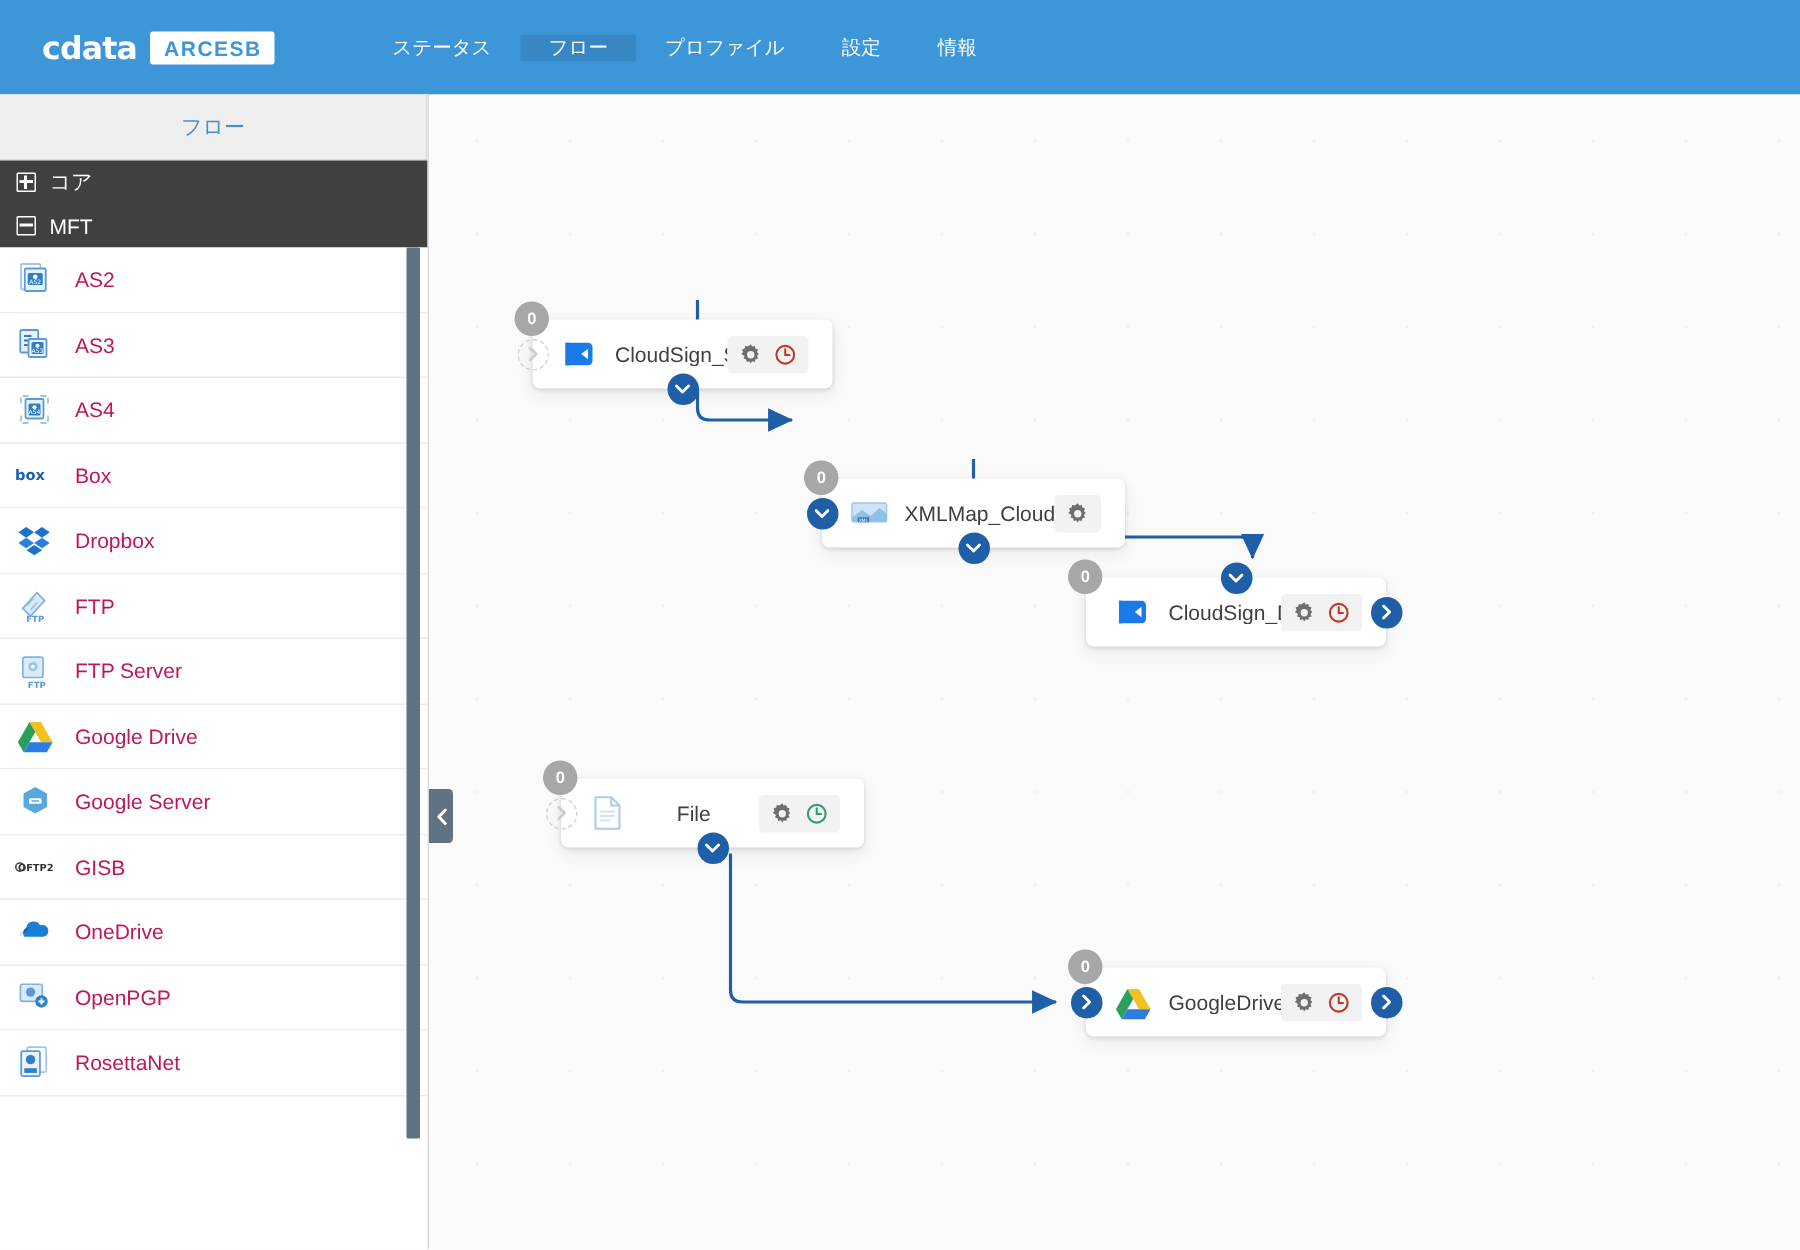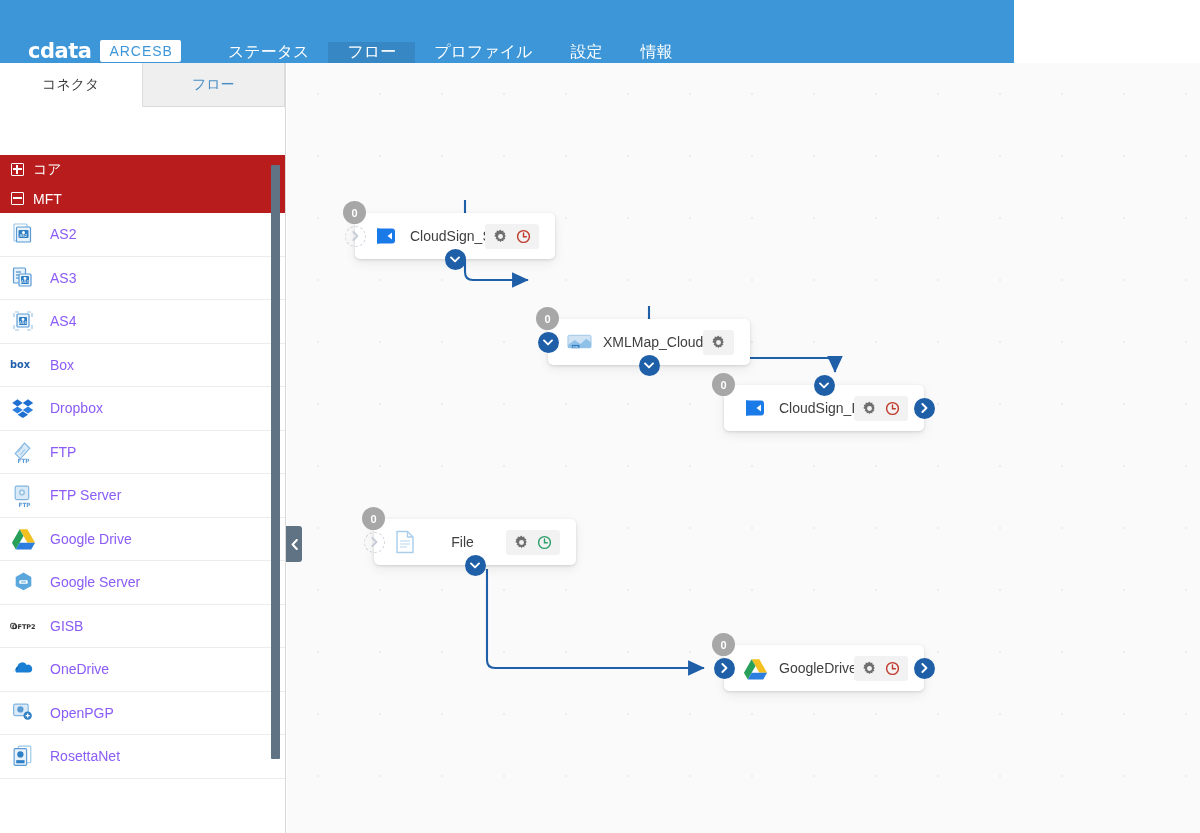--- a/index.html
+++ b/index.html
@@ -7,41 +7,41 @@
     width: 1200px; height: 833px;
     font-family: "Liberation Sans", "DejaVu Sans", sans-serif;
     overflow: hidden;
     background: #ffffff;
   }
 
   .app { position: relative; width: 1200px; height: 833px; }
 
   
   .topbar {
-    position: absolute; top: 0; left: 0; width: 1014px; height: 63px;
+    position: absolute; top: 0; left: 0; width: 1200px; height: 63px;
     background: #3d96d8;
-    display: flex; align-items: flex-end;
+    display: flex; align-items: center; gap: 32px;
   }
   .brand {
     display: flex; align-items: center; gap: 9px;
     padding-left: 28px; padding-right: 28px;
   }
   .brand-cdata {
     color: #ffffff; font-size: 21px; letter-spacing: -0.5px;
     font-weight: 700; font-family: "DejaVu Sans", sans-serif;
   }
   .brand-product {
     background: #ffffff; color: #3d96d8;
-    font-size: 14px; font-weight: 400; letter-spacing: 1px;
+    font-size: 14px; font-weight: 700; letter-spacing: 1px;
     padding: 3px 8px 3px 9px; border-radius: 2px;
   }
   .nav-items { display: flex; align-items: stretch; }
   .nav-item {
     display: flex; align-items: center; justify-content: center;
-    padding: 0 19px; color: #ffffff; font-size: 16px;
+    padding: 0 19px; color: #ffffff; font-size: 13px;
     cursor: pointer; user-select: none; white-space: nowrap;
   }
   .nav-item.active { background: #3787c4; }
 
   
   .sidebar {
     position: absolute; top: 63px; left: 0;
     width: 286px; height: 770px;
     background: #ffffff;
     border-right: 1px solid #d9d9d9;
@@ -56,21 +56,21 @@
     font-size: 14px; color: #5a5a5a; cursor: pointer;
     background: #efefef; border-right: 1px solid #dcdcdc;
     position: relative;
   }
   .side-tab.active {
     background: #ffffff; color: #3b3b3b; border-bottom: 1px solid #ffffff;
     margin-bottom: -1px;
   }
   .side-tab.inactive-link { color: #4a8fc4; }
 
-  .group-block { background: #b91c1c; margin-top: 48px; }
+  .group-block { background: #404040; }
   .group-row {
     display: flex; align-items: center; gap: 9px;
     height: 29px; padding-left: 11px;
     color: #ffffff; font-size: 14px; cursor: pointer; user-select: none;
   }
   .grp-icon {
     display: inline-flex; width: 13px; height: 13px;
     border: 1.4px solid #ffffff; border-radius: 1px;
     position: relative;
   }
@@ -81,21 +81,21 @@
   .grp-icon.plus::after {
     content: ""; position: absolute; top: 1px; bottom: 1px; left: 4.2px;
     width: 1.4px; background: #ffffff;
   }
 
   .conn-list { position: relative; }
   .conn-item {
     display: flex; align-items: center; gap: 14px;
     height: 43.5px; padding-left: 10px;
     border-bottom: 1px solid #ececec;
-    font-size: 14px; color: #8b5cf6; cursor: pointer;
+    font-size: 14px; color: #be185d; cursor: pointer;
     background: #ffffff;
   }
   .conn-icon {
     width: 26px; height: 26px; flex: 0 0 26px;
     display: flex; align-items: center; justify-content: center;
   }
   .conn-label { line-height: 1; }
 
   
   .side-scroll {
@@ -200,21 +200,20 @@
       <div class="nav-item active">フロー</div>
       <div class="nav-item">プロファイル</div>
       <div class="nav-item">設定</div>
       <div class="nav-item">情報</div>
     </div>
   </div>
 
   <div class="sidebar">
 
     <div class="side-tabs">
-      <div class="side-tab active">コネクタ</div>
       <div class="side-tab inactive-link">フロー</div>
     </div>
 
     <div class="group-block">
       <div class="group-row">
         <span class="grp-icon plus"></span>
         <span>コア</span>
       </div>
       <div class="group-row">
         <span class="grp-icon"></span>

